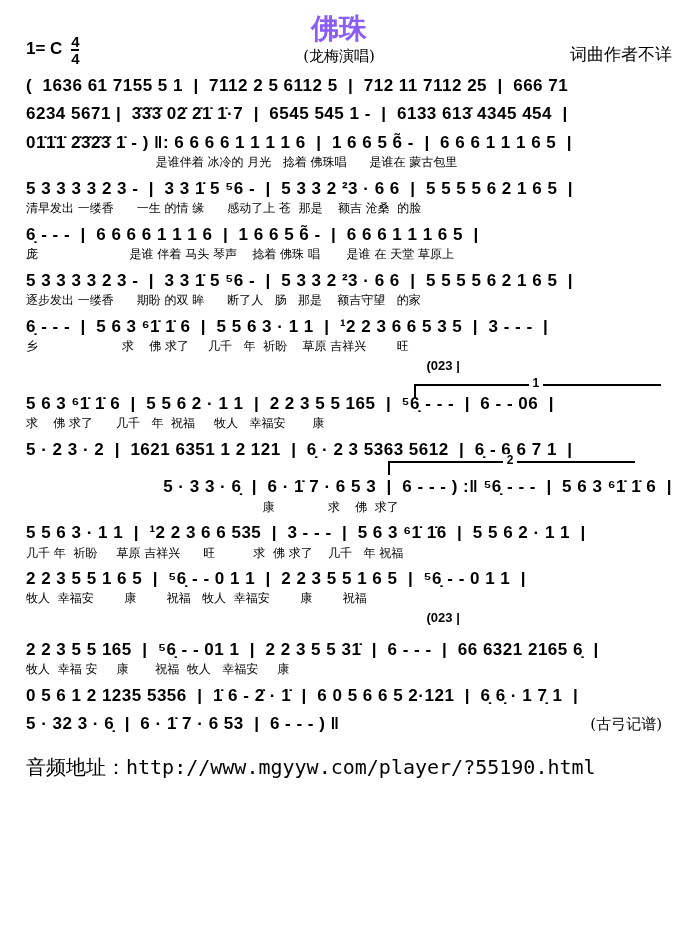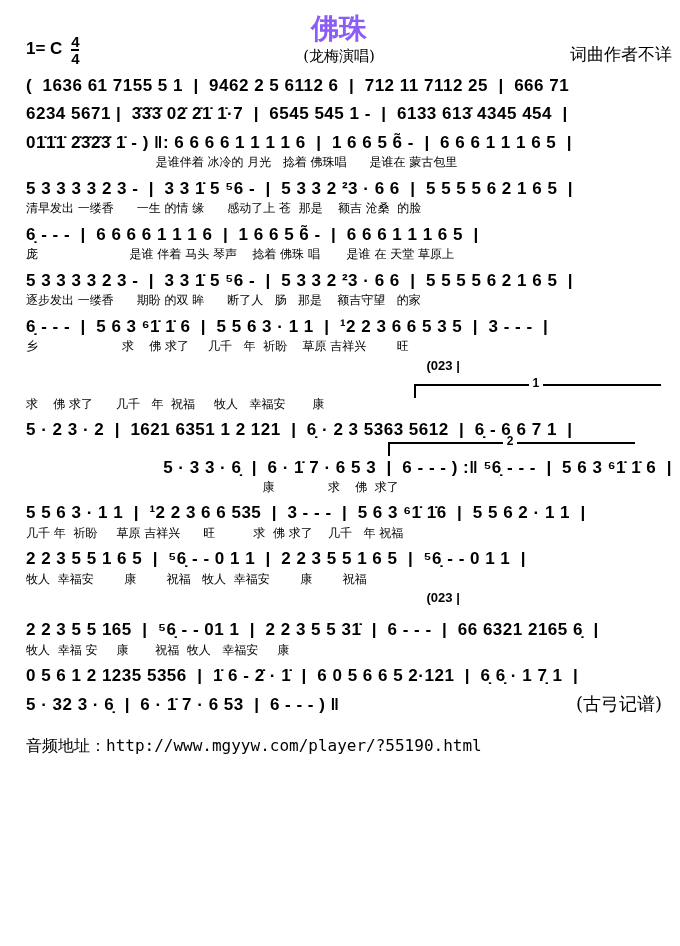--- a/index.html
+++ b/index.html
@@ -31,23 +31,23 @@
   }
   .ann-row{position:relative;height:18px;}
   .pickup{position:absolute;font-weight:bold;font-size:13px;white-space:pre;}
   .pickup-1{left:62%;}
   .pickup-2{left:62%;}
   .volta{position:absolute;border-top:2px solid #000;border-left:2px solid #000;height:12px;top:8px;}
   .volta-1{left:60%;width:38%;}
   .volta-2{left:56%;width:38%;top:2px;}
   .volta-label{position:absolute;top:-9px;left:46%;background:#fff;padding:0 4px;font-size:12px;font-weight:bold;line-height:1;}
   .lastline{display:flex;justify-content:space-between;align-items:baseline;}
-  .endnote{font-size:18px;font-family:"DejaVu Serif","Liberation Serif",serif;white-space:nowrap;padding-right:10px;}
+  .endnote{font-size:15px;font-family:"DejaVu Serif","Liberation Serif",serif;white-space:nowrap;padding-right:10px;}
   
-  .footer{margin-top:20px;font-size:16px;white-space:nowrap;}
+  .footer{margin-top:20px;font-size:20px;white-space:nowrap;}
   .footer .label{font-family:"DejaVu Sans",sans-serif;}
   .footer .url{font-family:"DejaVu Sans Mono","Liberation Mono",monospace;}
 </style>
 </head>
 <body>
 
 <div class="header">
   <div class="keysig">
     <span>1= C</span>
     <span class="frac">
@@ -57,21 +57,21 @@
   </div>
   <div class="title-block">
     <div class="title">佛珠</div>
     <div class="subtitle">(龙梅演唱)</div>
   </div>
   <div class="credit">词曲作者不详</div>
 </div>
 
 <div class="score">
 
-  <div class="notes">(  1636 61 7155 5 1  |  9462 2 5 6112 6  |  712 11 7112 25  |  666 71</div>
+  <div class="notes">(  1636 61 7155 5 1  |  7112 2 5 6112 5  |  712 11 7112 25  |  666 71</div>
   <div class="notes">6234 5671 |  3̇3̇3̇ 02̇ 2̇1̇ 1̇·7  |  6545 545 1 -  |  6133 613̇ 4345 454  |</div>
 
   <div class="notes">01̇1̇1̇ 2̇3̇2̇3̇ 1̇ - ) ‖: 6 6 6 6 1 1 1 1 6  |  1 6 6 5 6̃ -  |  6 6 6 1 1 1 6 5  |</div>
   <div class="lyrics">                                  是谁伴着 冰冷的 月光   捻着 佛珠唱      是谁在 蒙古包里</div>
 
   <div class="notes">5 3 3 3 3 2 3 -  |  3 3 1̇ 5 ⁵6 -  |  5 3 3 2 ²3 · 6 6  |  5 5 5 5 6 2 1 6 5  |</div>
   <div class="lyrics">清早发出 一缕香      一生 的情 缘      感动了上 苍  那是    额吉 沧桑  的脸</div>
 
   <div class="notes">6̣ - - -  |  6 6 6 6 1 1 1 6  |  1 6 6 5 6̃ -  |  6 6 6 1 1 1 6 5  |</div>
   <div class="lyrics">庞                        是谁 伴着 马头 琴声    捻着 佛珠 唱       是谁 在 天堂 草原上</div>
@@ -83,20 +83,21 @@
   <div class="lyrics">乡                      求    佛 求了     几千   年  祈盼    草原 吉祥兴        旺</div>
 
   <div class="ann-row">
     <span class="pickup pickup-1">(023 |</span>
   </div>
   <div class="ann-row">
     <div class="volta volta-1">
       <span class="volta-label">1</span>
     </div>
   </div>
+  <div class="notes" style="margin-top:0;">5 6 3 ⁶1̇ 1̇ 6  |  5 5 6 2 · 1 1  |  2 2 3 5 5 165  |  ⁵6̣ - - -  |  6 - - 06  |</div>
   <div class="lyrics">求    佛 求了      几千   年  祝福     牧人   幸福安       康</div>
 
   <div class="notes">5 · 2 3 · 2  |  1621 6351 1 2 121  |  6̣ · 2 3 5363 5612  |  6̣ - 6 6 7 1  |</div>
 
   <div class="ann-row">
     <div class="volta volta-2">
       <span class="volta-label">2</span>
     </div>
   </div>
   <div class="notes" style="margin-top:0;text-align:right;">5 · 3 3 · 6̣  |  6 · 1̇ 7 · 6 5 3  |  6 - - - ) :‖ ⁵6̣ - - -  |  5 6 3 ⁶1̇ 1̇ 6  |</div>

